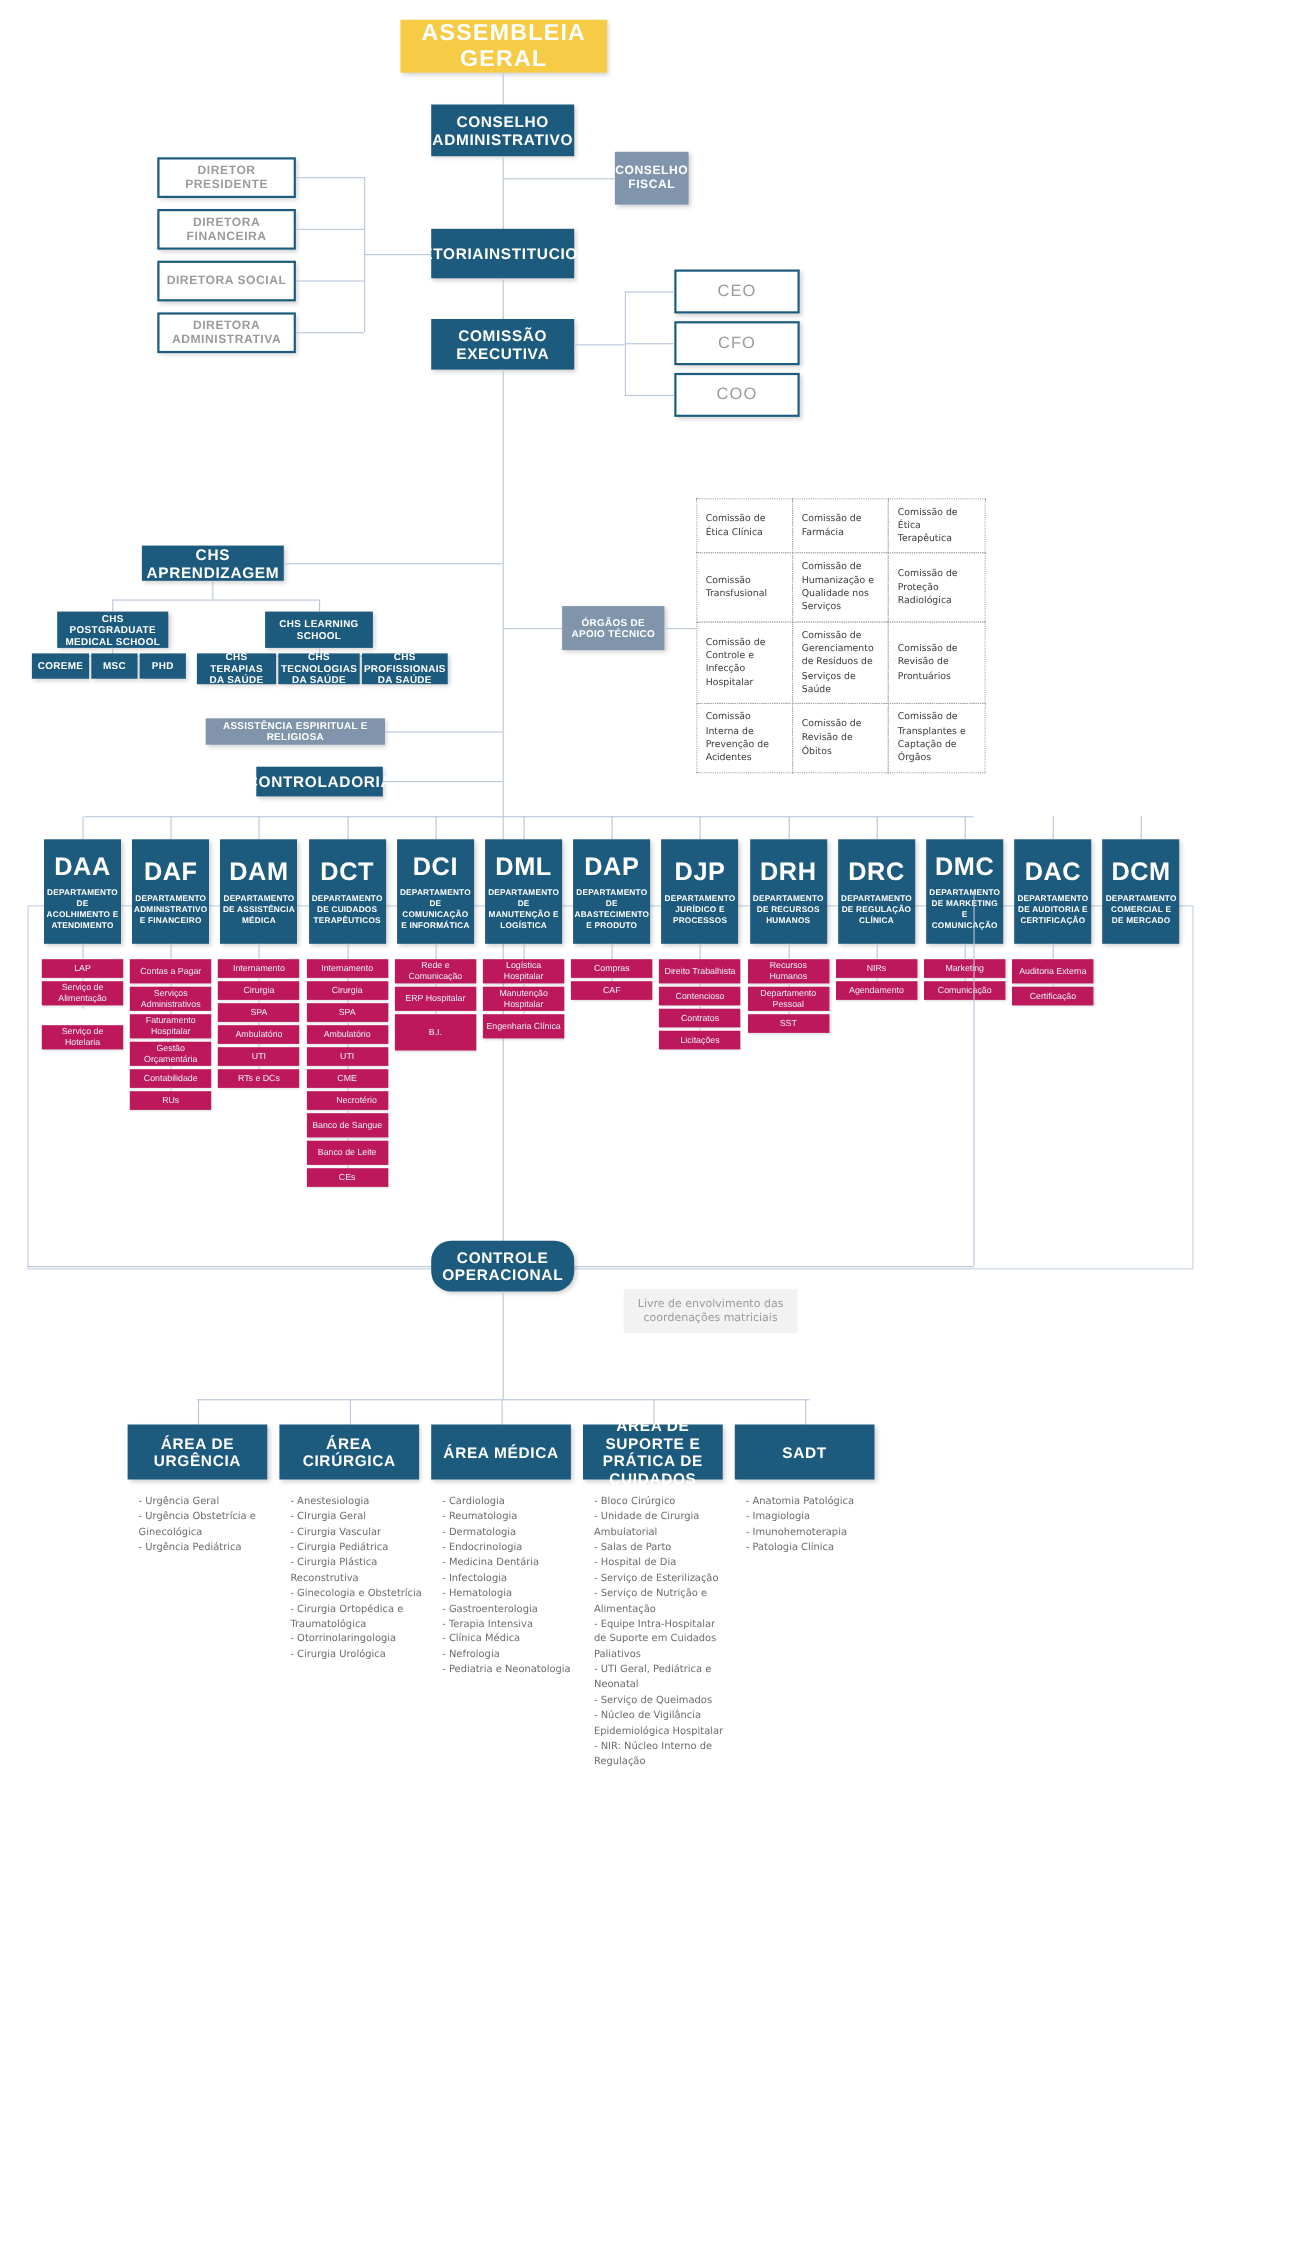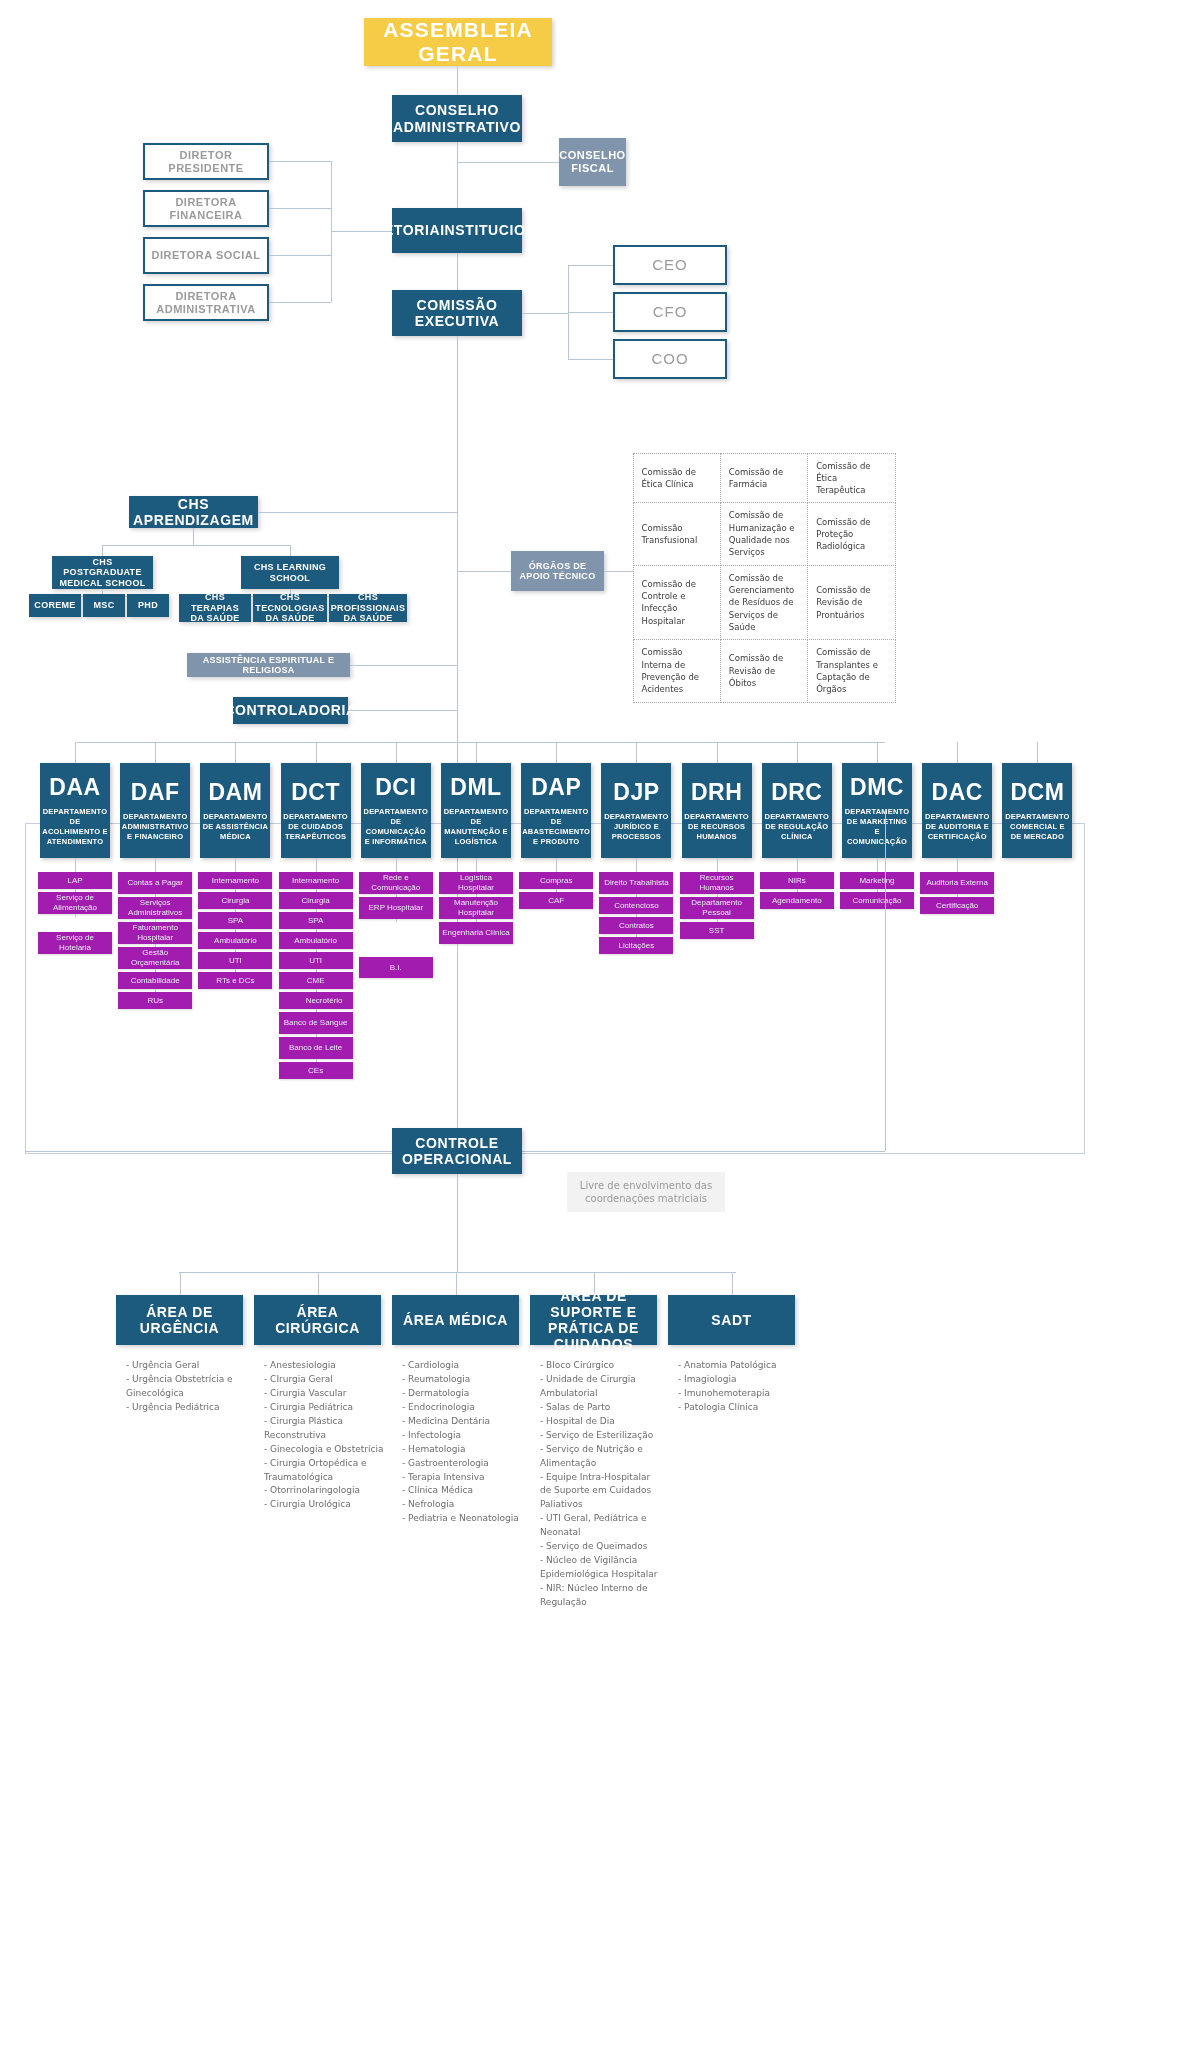--- a/index.html
+++ b/index.html
@@ -47,21 +47,21 @@
   .dep-code { font-size:23px; font-weight:bold; letter-spacing:.5px; display:block; }
   .dep-sub { font-size:7.5px; font-weight:bold; letter-spacing:.2px; display:block; margin-top:6px; line-height:1.35; }
   .dep-box {
     position:absolute; background:#1d5b7e; color:#fff;
     display:flex; flex-direction:column; align-items:center; justify-content:center;
     text-align:center; box-shadow:2px 2px 4px rgba(0,0,0,.2);
     padding:6px 2px;
   }
 
   .sub-box {
-    position:absolute; background:#a21caf; color:#e9eef3;
+    position:absolute; background:#be185d; color:#e9eef3;
     display:flex; align-items:center; justify-content:center; text-align:center;
     font-size:8px; line-height:1.25; padding:2px 3px;
     box-shadow:1px 1px 2px rgba(0,0,0,.15);
   }
 
   
   .comm-table { position:absolute; display:grid; grid-template-columns:1fr 1fr 1fr; }
   .comm-cell {
     border:1px dotted #a8a8a8; margin:-0.5px;
     font-size:8.5px; color:#3c3c3c; line-height:1.45;
@@ -319,21 +319,21 @@
       <div class="ln lnv" style="left: 395.8px; top: 742px; height: 21px;"></div>
       <div class="dep-box cond" style="left: 360.8px; top: 763px; width: 70px; height: 95px;">
         <span class="dep-code">DCI</span>
         <span class="dep-sub">DEPARTAMENTO DE COMUNICAÇÃO E INFORMÁTICA</span>
       </div>
       <div class="ln lnv" style="left: 395.8px; top: 858px; height: 14px;"></div>
       <div class="sub-box" style="left: 358.8px; top: 872px; width: 74px; height: 22px;">Rede e Comunicação</div>
       <div class="ln lnv" style="left: 395.8px; top: 894px; height: 3px;"></div>
       <div class="sub-box" style="left: 358.8px; top: 897px; width: 74px; height: 22px;">ERP Hospitalar</div>
       <div class="ln lnv" style="left: 395.8px; top: 919px; height: 3px;"></div>
-      <div class="sub-box" style="left: 358.8px; top: 957px; width: 74px; height: 21px;">B.I.</div>
+      <div class="sub-box" style="left: 358.8px; top: 922px; width: 74px; height: 33px;">B.I.</div>
       <div class="ln lnv" style="left: 476px; top: 742px; height: 21px;"></div>
       <div class="dep-box cond" style="left: 441px; top: 763px; width: 70px; height: 95px;">
         <span class="dep-code">DML</span>
         <span class="dep-sub">DEPARTAMENTO DE MANUTENÇÃO E LOGÍSTICA</span>
       </div>
       <div class="ln lnv" style="left: 476px; top: 858px; height: 14px;"></div>
       <div class="sub-box" style="left: 439px; top: 872px; width: 74px; height: 22px;">Logística Hospitalar</div>
       <div class="ln lnv" style="left: 476px; top: 894px; height: 3px;"></div>
       <div class="sub-box" style="left: 439px; top: 897px; width: 74px; height: 22px;">Manutenção Hospitalar</div>
       <div class="ln lnv" style="left: 476px; top: 919px; height: 3px;"></div>
@@ -402,21 +402,21 @@
       <div class="dep-box cond" style="left: 1002.4px; top: 763px; width: 70px; height: 95px;">
         <span class="dep-code">DCM</span>
         <span class="dep-sub">DEPARTAMENTO COMERCIAL E DE MERCADO</span>
       </div>
       <div class="ln lnh" style="left: 850px; top: 742px; width: 35px;"></div>
       <div class="ln lnv" style="left: 885px; top: 810px; height: 341px;"></div>
       <div class="ln lnh" style="left: 522px; top: 1151px; width: 363px;"></div>
       <div class="ln lnh" style="left: 25px; top: 1151px; width: 367px;"></div>
     </div>
 
-  <div class="box cond title-md" style="left:392px; top:1128px; width:130px; height:46px; flex-direction:column;">
+  <div class="box cond title-md" style="left:392px; top:1128px; width:130px; height:46px; flex-direction:column;border-radius:18px;">
     <span>CONTROLE</span>
     <span>OPERACIONAL</span>
   </div>
   <div class="note-box" style="left:567px; top:1172px; width:158px; height:40px;">
     <span>Livre de envolvimento das coordenações matriciais</span>
   </div>
 
   <div class="ln lnv" style="left:457px; top:1174px; height:98px;"></div>
   <div class="ln lnh" style="left:179px; top:1272px; width:557px;"></div>
 

